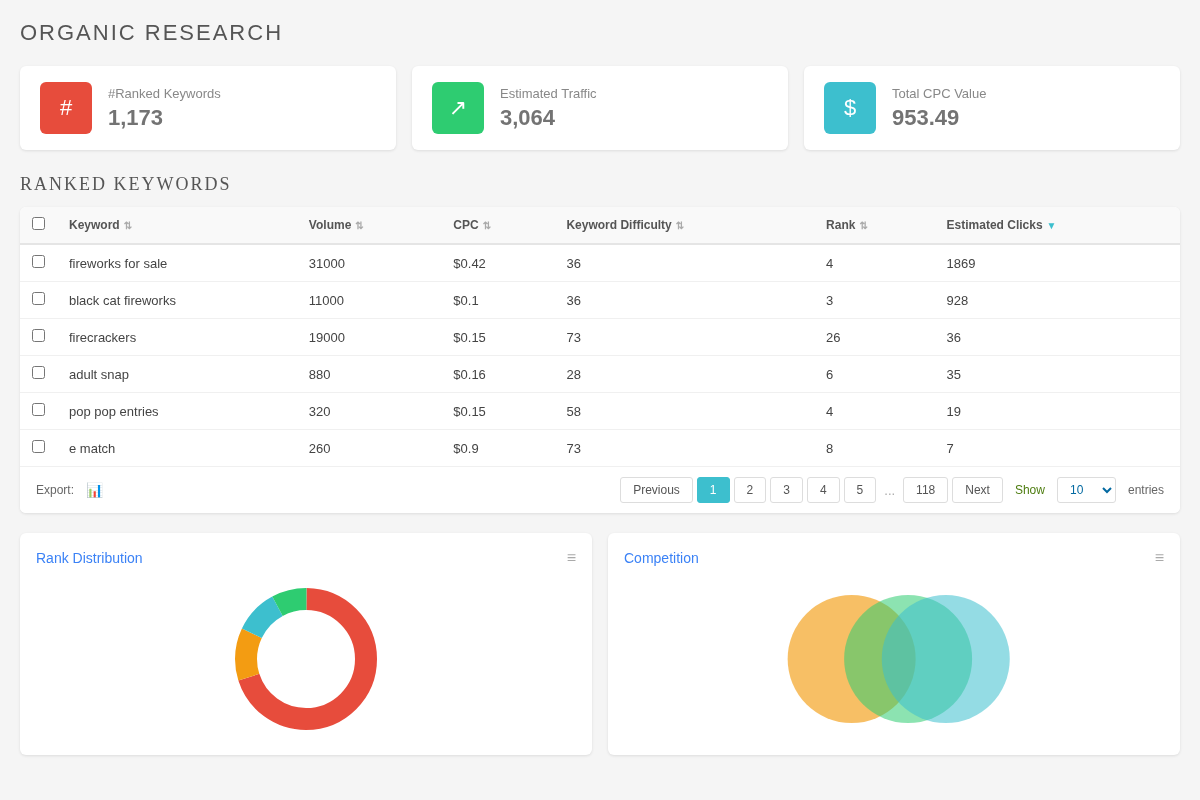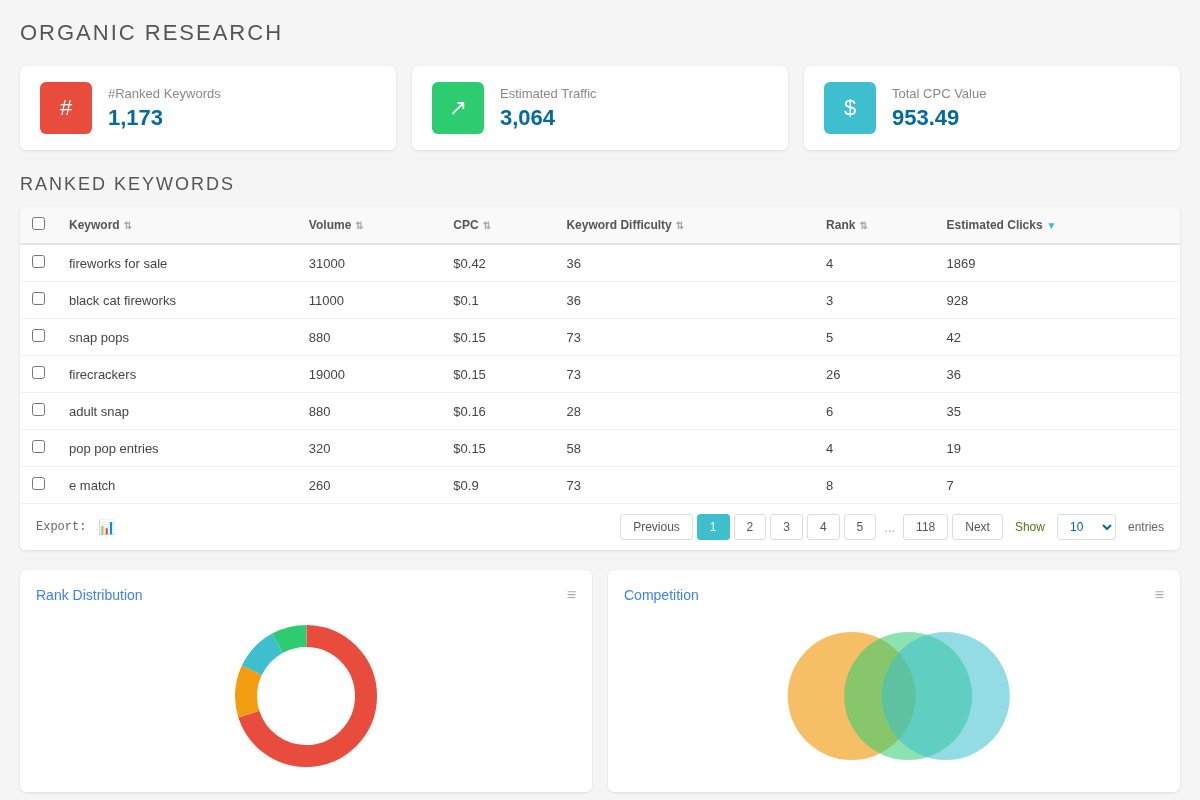--- a/index.html
+++ b/index.html
@@ -8,37 +8,37 @@
 
     .page-title { font-size: 22px; font-weight: 300; letter-spacing: 2px; color: #555; margin-bottom: 20px; text-transform: uppercase; }
 
     .stats-row { display: flex; gap: 16px; margin-bottom: 24px; }
     .stat-card { background: #fff; border-radius: 6px; padding: 16px 20px; display: flex; align-items: center; gap: 16px; flex: 1; box-shadow: 0 1px 3px rgba(0,0,0,0.1); }
     .stat-icon { width: 52px; height: 52px; border-radius: 6px; display: flex; align-items: center; justify-content: center; font-size: 22px; color: #fff; flex-shrink: 0; }
     .stat-icon.red { background: #e74c3c; }
     .stat-icon.green { background: #2ecc71; }
     .stat-icon.blue { background: #3dbfce; }
     .stat-label { font-size: 13px; color: #888; margin-bottom: 4px; }
-    .stat-value { font-size: 22px; font-weight: 600; color: #0369a1; }
-
-    .section-title { font-size: 18px; font-weight: 300; letter-spacing: 2px; color: #555; text-transform: uppercase; margin-bottom: 12px; }
+    .stat-value { font-size: 22px; font-weight: 600; color: #737373; }
+
+    .section-title { font-size: 18px; font-weight: 300; letter-spacing: 2px; color: #555; text-transform: uppercase; margin-bottom: 12px; font-family: Liberation Serif, serif; }
 
     .table-wrapper { background: #fff; border-radius: 6px; box-shadow: 0 1px 3px rgba(0,0,0,0.1); overflow: hidden; margin-bottom: 20px; }
     table { width: 100%; border-collapse: collapse; }
     thead tr { background: #f9f9f9; border-bottom: 2px solid #e5e5e5; }
     th { padding: 10px 12px; text-align: left; font-weight: 600; color: #555; font-size: 12px; cursor: pointer; white-space: nowrap; }
     th .sort-icon { display: inline-block; margin-left: 4px; color: #aaa; font-size: 10px; }
     th.sorted .sort-icon { color: #3dbfce; }
     td { padding: 10px 12px; border-bottom: 1px solid #f0f0f0; color: #444; }
     tr:last-child td { border-bottom: none; }
     .checkbox-cell { width: 32px; }
     input[type="checkbox"] { cursor: pointer; }
 
     .table-footer { display: flex; align-items: center; padding: 10px 16px; border-top: 1px solid #f0f0f0; background: #fff; gap: 12px; }
-    .export-label { color: #666; font-size: 12px; font-family: Liberation Mono, monospace; }
+    .export-label { color: #666; font-size: 12px; }
     .export-icon { color: #2ecc71; cursor: pointer; font-size: 14px; }
     .pagination { display: flex; align-items: center; gap: 4px; margin-left: auto; }
     .page-btn { padding: 5px 12px; border: 1px solid #ddd; background: #fff; color: #555; border-radius: 3px; cursor: pointer; font-size: 12px; min-width: 32px; }
     .page-btn.active { background: #3dbfce; color: #fff; border-color: #3dbfce; }
     .page-dots { color: #aaa; padding: 0 4px; }
     .show-label { color: #4d7c0f; font-size: 12px; }
     .show-select { padding: 4px 8px; border: 1px solid #ddd; border-radius: 3px; background: #fff; color: #0369a1; font-size: 12px; cursor: pointer; }
     .entries-label { color: #666; font-size: 12px; }
 
     .charts-row { display: flex; gap: 16px; }
@@ -114,29 +114,20 @@
       <td class="checkbox-cell"><input type="checkbox" style=""></td>
       <td>black cat fireworks</td>
       <td>11000</td>
       <td>$0.1</td>
       <td>36</td>
       <td>3</td>
       <td>928</td>
     </tr>
           <tr>
       <td class="checkbox-cell"><input type="checkbox" style=""></td>
-      <td>snap pops</td>
-      <td>880</td>
-      <td>$0.15</td>
-      <td>73</td>
-      <td>5</td>
-      <td>42</td>
-    </tr>
-          <tr>
-      <td class="checkbox-cell"><input type="checkbox" style=""></td>
       <td>firecrackers</td>
       <td>19000</td>
       <td>$0.15</td>
       <td>73</td>
       <td>26</td>
       <td>36</td>
     </tr>
           <tr>
       <td class="checkbox-cell"><input type="checkbox" style=""></td>
       <td>adult snap</td>

